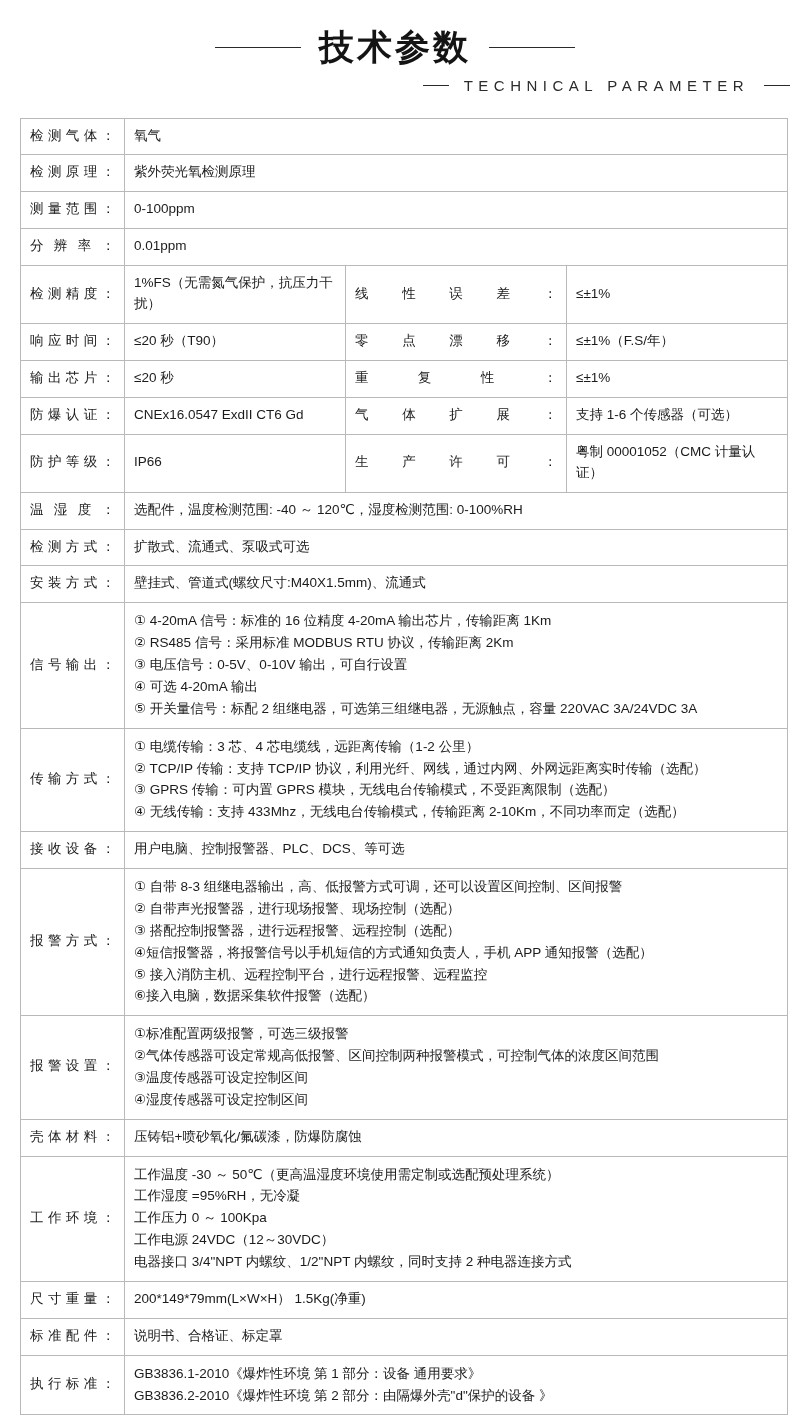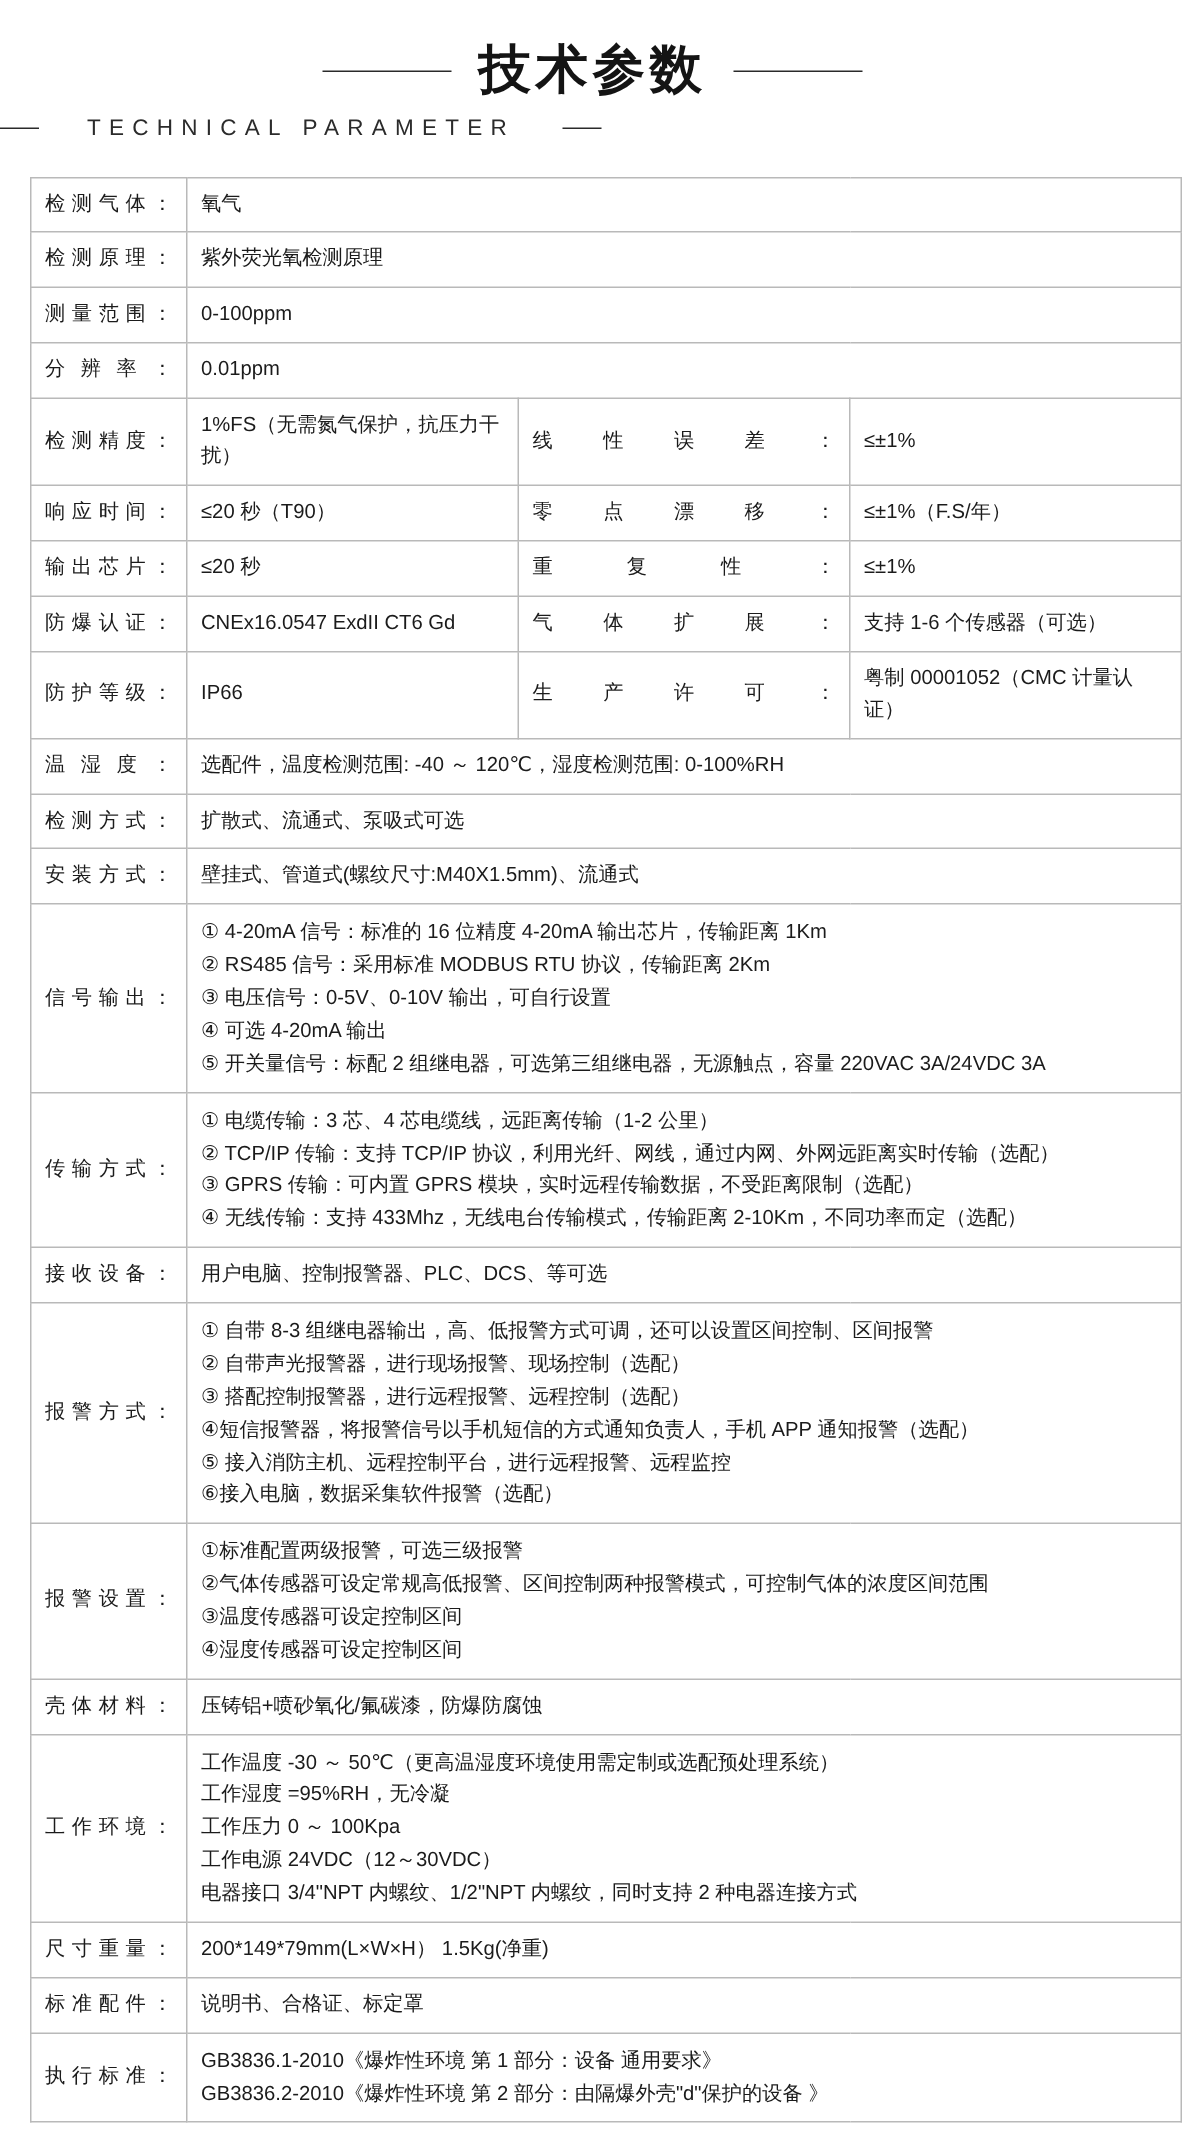--- a/index.html
+++ b/index.html
@@ -31,22 +31,22 @@
   .title-cn {
     font-size: 35px;
     font-weight: bold;
     letter-spacing: 3px;
     line-height: 1.1;
     color: #141414;
   }
   .subtitle-row {
     display: flex;
     align-items: center;
-    justify-content: flex-start;
-    gap: 32px;
+    justify-content: flex-end;
+    gap: 15px;
     margin-top: 10px;
   }
   .subtitle-row .rule {
     width: 26px;
     height: 1px;
     background: #2a2a2a;
   }
   .title-en {
     font-size: 15px;
     letter-spacing: 5.5px;
@@ -181,21 +181,21 @@
               <div>⑤ 开关量信号：标配 2 组继电器，可选第三组继电器，无源触点，容量 220VAC 3A/24VDC 3A</div>
             </div>
           </td>
         </tr>
         <tr>
           <td class="label mid">传输方式：</td>
           <td class="val" colspan="3">
             <div class="lines tall">
               <div>① 电缆传输：3 芯、4 芯电缆线，远距离传输（1-2 公里）</div>
               <div>② TCP/IP 传输：支持 TCP/IP 协议，利用光纤、网线，通过内网、外网远距离实时传输（选配）</div>
-              <div>③ GPRS 传输：可内置 GPRS 模块，实时远程传输数据，不受距离限制（选配）</div>
+              <div>③ GPRS 传输：可内置 GPRS 模块，无线电台传输模式，不受距离限制（选配）</div>
               <div>④ 无线传输：支持 433Mhz，无线电台传输模式，传输距离 2-10Km，不同功率而定（选配）</div>
             </div>
           </td>
         </tr>
         <tr>
           <td class="label mid">接收设备：</td>
           <td class="val" colspan="3">用户电脑、控制报警器、PLC、DCS、等可选</td>
         </tr>
         <tr>
           <td class="label mid">报警方式：</td>

